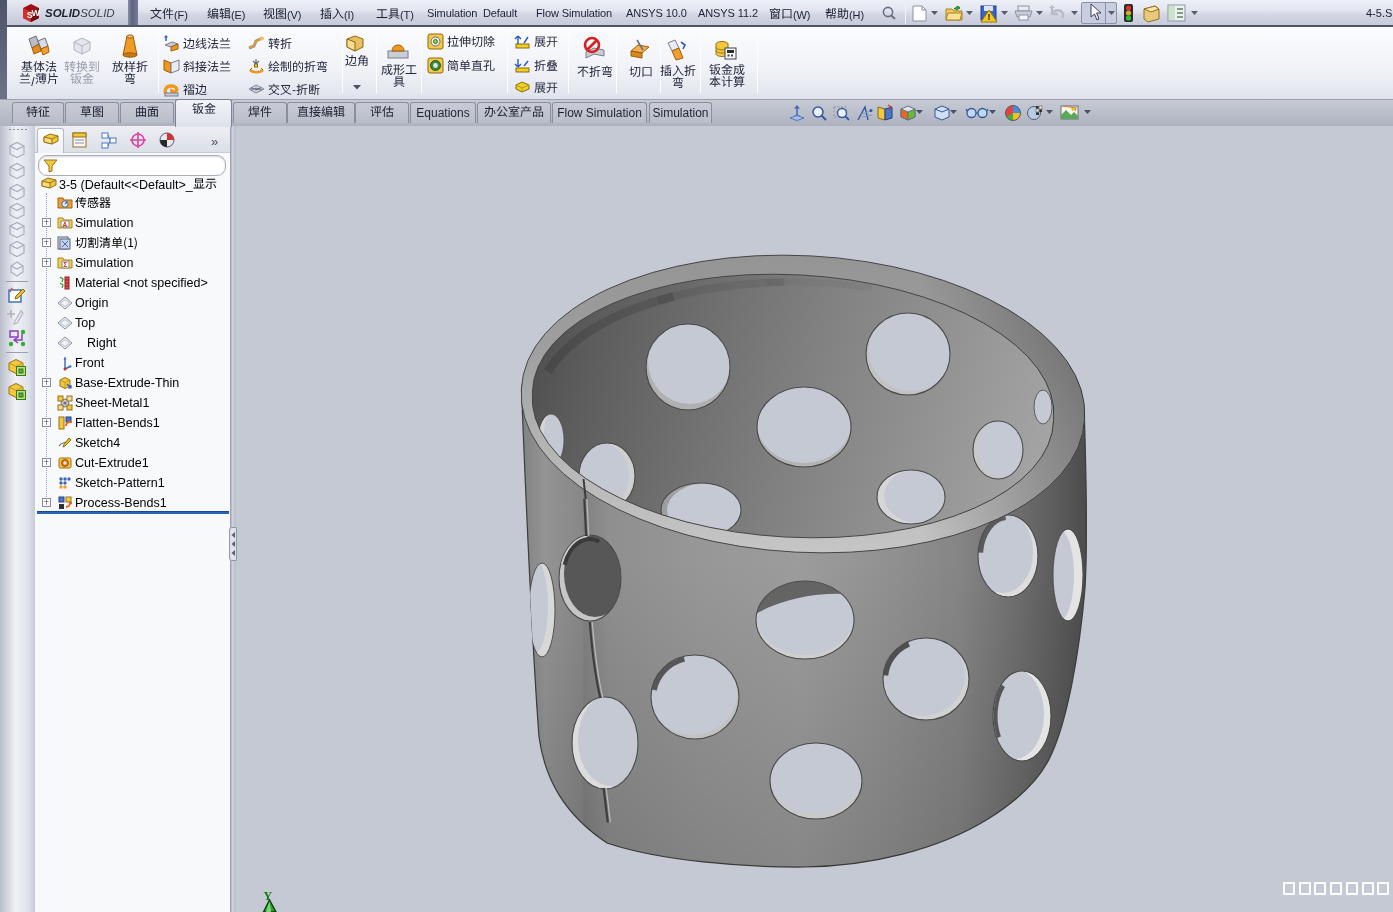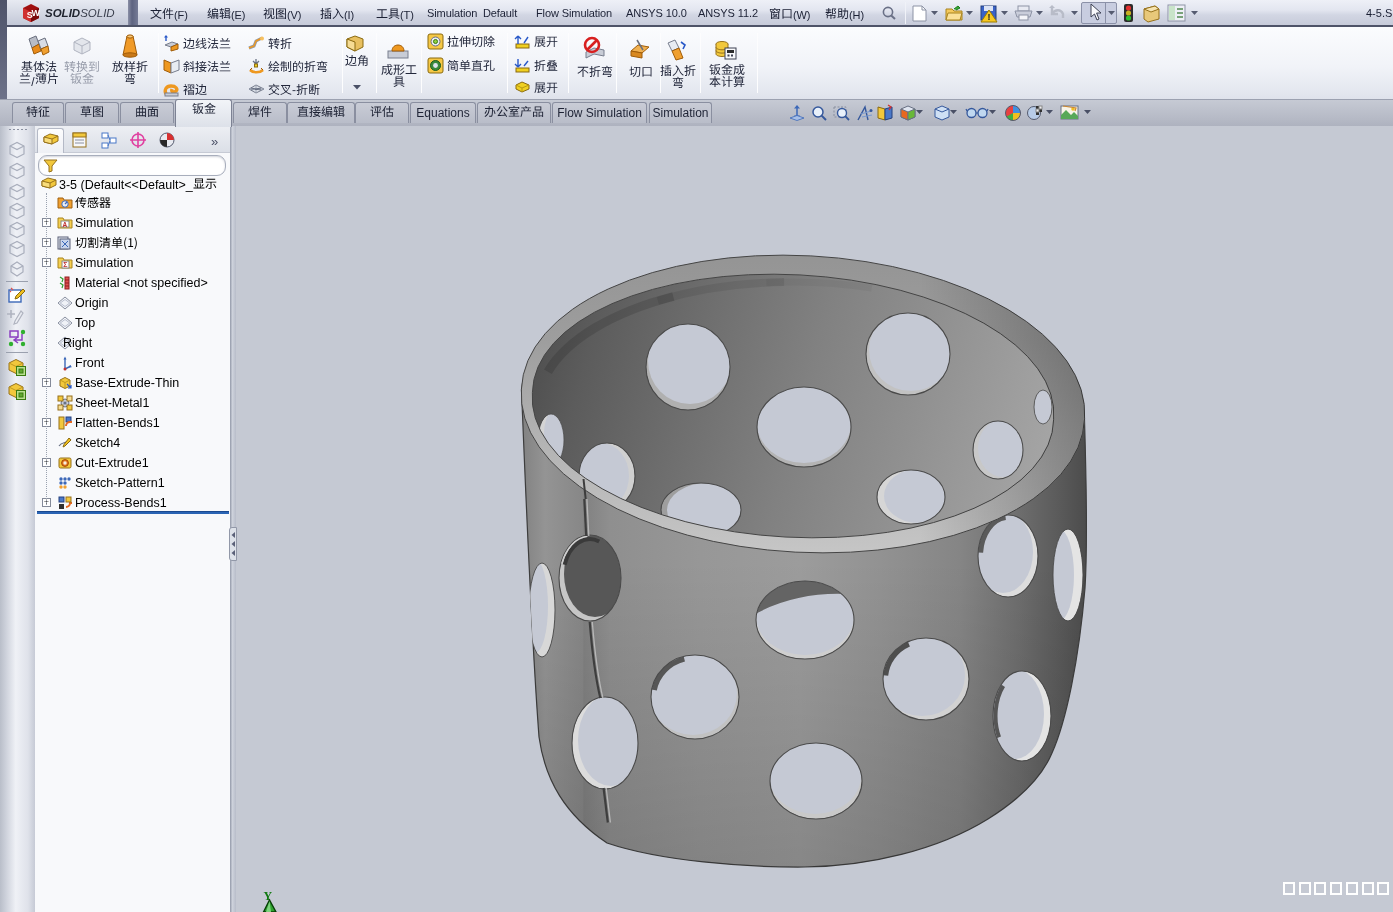--- a/index.html
+++ b/index.html
@@ -805,21 +805,21 @@
           <polygon points="8,2 15,8 8,14 1,8" fill="#f0f2f7" stroke="#8a90a0"></polygon>
           <polygon points="8,4.5 12.8,8 8,11.5 3.2,8" fill="none" stroke="#b8bece"></polygon>
         </svg></div>
       <div style="position:absolute;left:40px;top:3px">Top</div>
     </div>
     <div class="trow" style="left:0;top:207px;width:195px">
       <div style="position:absolute;left:22px;top:2px"><svg width="16" height="16" viewBox="0 0 16 16">
           <polygon points="8,2 15,8 8,14 1,8" fill="#f0f2f7" stroke="#8a90a0"></polygon>
           <polygon points="8,4.5 12.8,8 8,11.5 3.2,8" fill="none" stroke="#b8bece"></polygon>
         </svg></div>
-      <div style="position:absolute;left:28px;top:3px">Right</div>
+      <div style="position:absolute;left:52px;top:3px">Right</div>
     </div>
     <div class="trow" style="left:0;top:227px;width:195px">
       <div style="position:absolute;left:22px;top:2px"><svg width="16" height="16" viewBox="0 0 16 16">
           <path d="M8,14 L8,3 M8,14 L14,11" fill="none" stroke="#3c68b8" stroke-width="1.4"></path>
           <polygon points="6.5,4.5 9.5,4.5 8,1.5" fill="#3c68b8"></polygon>
           <polygon points="13,9.8 14.8,12.2 12,12.6" fill="#3c68b8"></polygon>
           <circle cx="8" cy="14" r="1.5" fill="#c03030"></circle>
         </svg></div>
       <div style="position:absolute;left:40px;top:3px">Front</div>
     </div>

